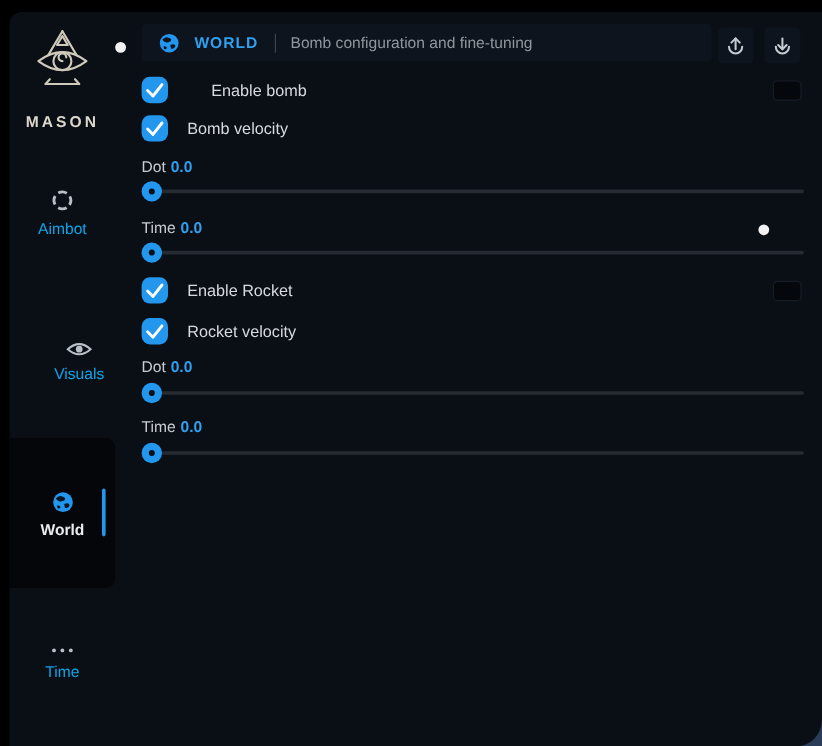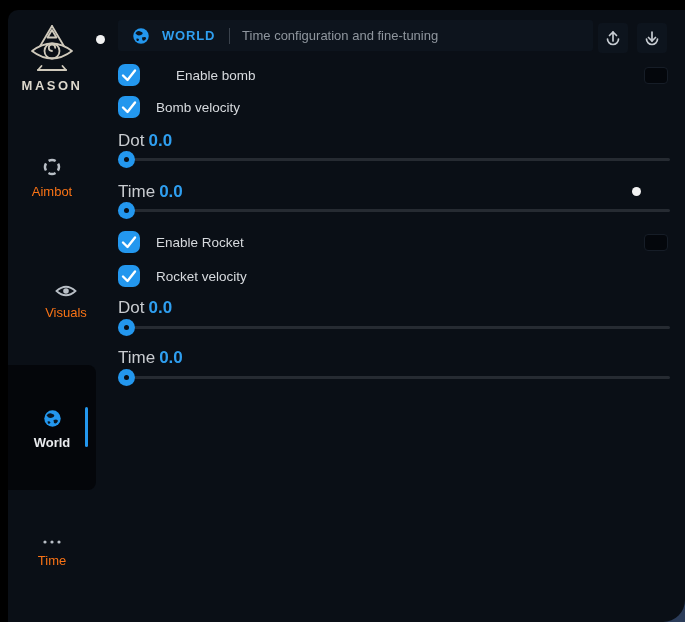--- a/index.html
+++ b/index.html
@@ -8,25 +8,25 @@
   .desktop-corner { position:absolute; right:0; bottom:0; width:46px; height:40px;
     background:#2b3c59; z-index:0; }
   .window { position:absolute; left:8px; top:10px; right:0; bottom:0;
     background:#0a0f16; border-top-left-radius:10px; border-bottom-right-radius:22px;
     z-index:1; overflow:hidden; }
 
   
   .sidebar { position:absolute; left:0; top:0; width:102px; height:100%; }
   .logo-block { position:absolute; left:0; top:14px; width:88px; text-align:center; }
   .logo-block svg { display:block; margin:0 auto; }
-  .logo-text { display:block; margin-top:0; font-size:13px; font-weight:bold;
+  .logo-text { display:block; margin-top:16px; font-size:13px; font-weight:bold;
     letter-spacing:2.5px; color:#ddd8cc; }
   .nav-item { position:absolute; left:0; width:88px; text-align:center; cursor:pointer; }
   .nav-item .nav-icon { display:block; margin:0 auto 5px auto; }
-  .nav-label { font-size:13px; color:#f97316; }
+  .nav-label { font-size:13px; color:#0ea5e9; }
   .nav-item.selected { background:#04060a; border-radius:0 8px 8px 0; }
   .nav-item.selected .nav-label { color:#e9ebee; font-weight:600; }
   .sel-bar { position:absolute; right:8px; top:42px; width:3px; height:40px;
     background:#2397ee; border-radius:2px; }
 
   
   .header-strip { position:absolute; left:110px; top:10px; width:475px; height:31px;
     background:#0d141d; border-radius:3px; display:flex; align-items:center; }
   .header-strip svg { margin-left:14px; }
   .tab-label { margin-left:12px; font-size:13px; font-weight:bold; letter-spacing:.8px;
@@ -38,21 +38,21 @@
   .icon-btn.export { left:590px; } .icon-btn.import { left:629px; }
 
   
   .checkbox-row { position:absolute; left:110px; right:15px; height:22px;
     display:flex; align-items:center; }
   .checkbox { width:22px; height:22px; border-radius:7px; background:#2397ee;
     display:inline-flex; align-items:center; justify-content:center; cursor:pointer; flex:0 0 auto; }
   .row-label { margin-left:16px; font-size:13.5px; color:#d7dade; }
   .swatch { position:absolute; right:2px; width:24px; height:17px; border-radius:4px;
     background:#04070c; border:1px solid #161d27; cursor:pointer; }
-  .slider-label { position:absolute; left:110px; font-size:17px; color:#c9ccd0; }
+  .slider-label { position:absolute; left:110px; font-size:13px; color:#c9ccd0; }
   .slider-label .lvalue { color:#2f9ff0; margin-left:4px; font-weight:600; }
   .slider { position:absolute; left:110px; width:552px; height:17px; cursor:pointer; }
   .slider .track { position:absolute; left:0; right:0; top:7px; height:2.5px;
     background:#262b32; border-radius:2px; }
   .slider .handle { position:absolute; left:0; top:0; width:17px; height:17px;
     border-radius:50%; background:#2397ee; display:flex; align-items:center;
     justify-content:center; cursor:grab; }
   .slider .handle-dot { width:5px; height:5px; border-radius:50%; background:#0a0f16; }
 
   .cursor-dot { position:absolute; width:9px; height:9px; border-radius:50%;
@@ -120,21 +120,21 @@
 
   <div class="header-strip">
     <svg width="18" height="18" viewBox="0 0 19 19">
       <circle cx="9.5" cy="9.5" r="8.2" fill="#2397ee"></circle>
       <path d="M3.5 6.5 Q6 3 9.5 5 Q12.5 6 10.5 8 Q7.5 9.5 5.5 8.5 Z" fill="#0d141d"></path>
       <path d="M10.5 11 Q14.5 9.5 15 12 Q13.5 15.5 11 14 Z" fill="#0d141d"></path>
       <path d="M4.5 12.5 Q6.5 11.5 7.5 13.5 Q6.5 15.5 5 14.5 Z" fill="#0d141d"></path>
     </svg>
     <span class="tab-label">WORLD</span>
     <span class="header-divider"></span>
-    <span class="header-subtitle">Time configuration and fine-tuning</span>
+    <span class="header-subtitle">Bomb configuration and fine-tuning</span>
   </div>
 
   <div class="icon-btn export">
     <svg width="18" height="18" viewBox="0 0 18 18" fill="none" stroke="#c6cbd1" stroke-width="1.7" stroke-linecap="round" stroke-linejoin="round">
       <path d="M9 12 L9 3"></path>
         <path d="M5.5 6.5 L9 3 L12.5 6.5"></path>
       <path d="M3.5 10 A5.5 5.5 0 0 0 14.5 10"></path>
     </svg>
   </div>
   <div class="icon-btn import">

